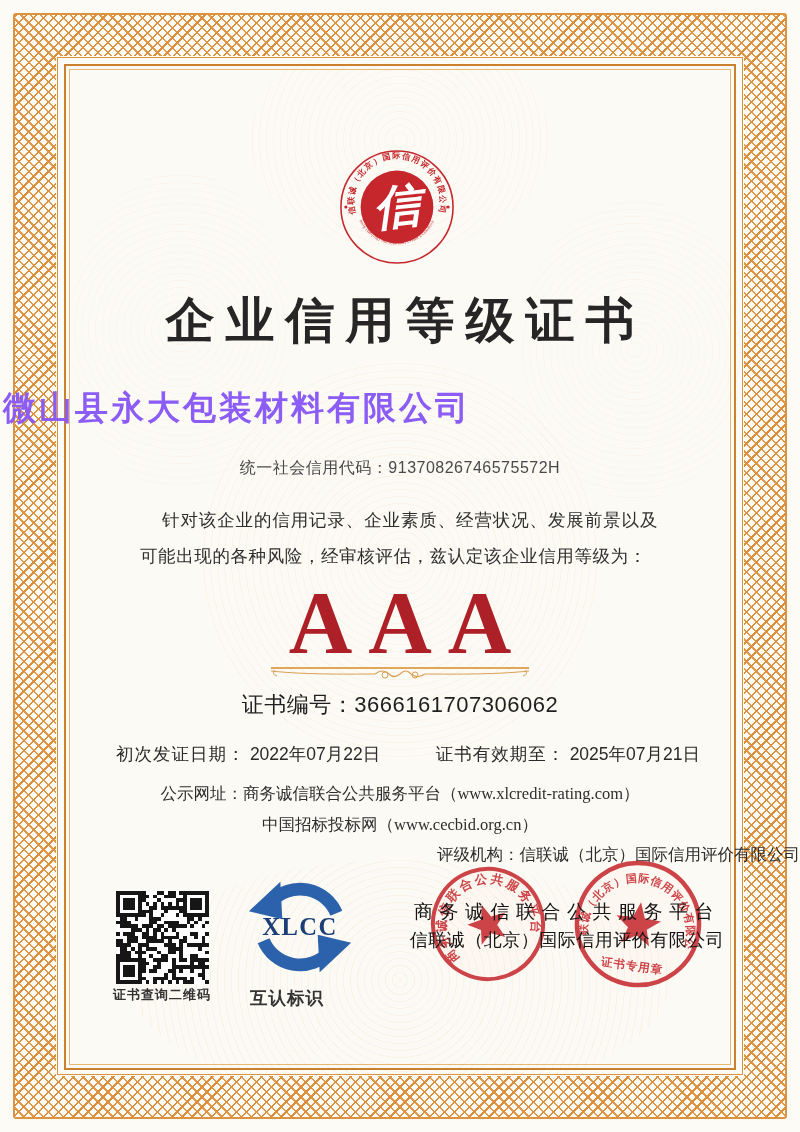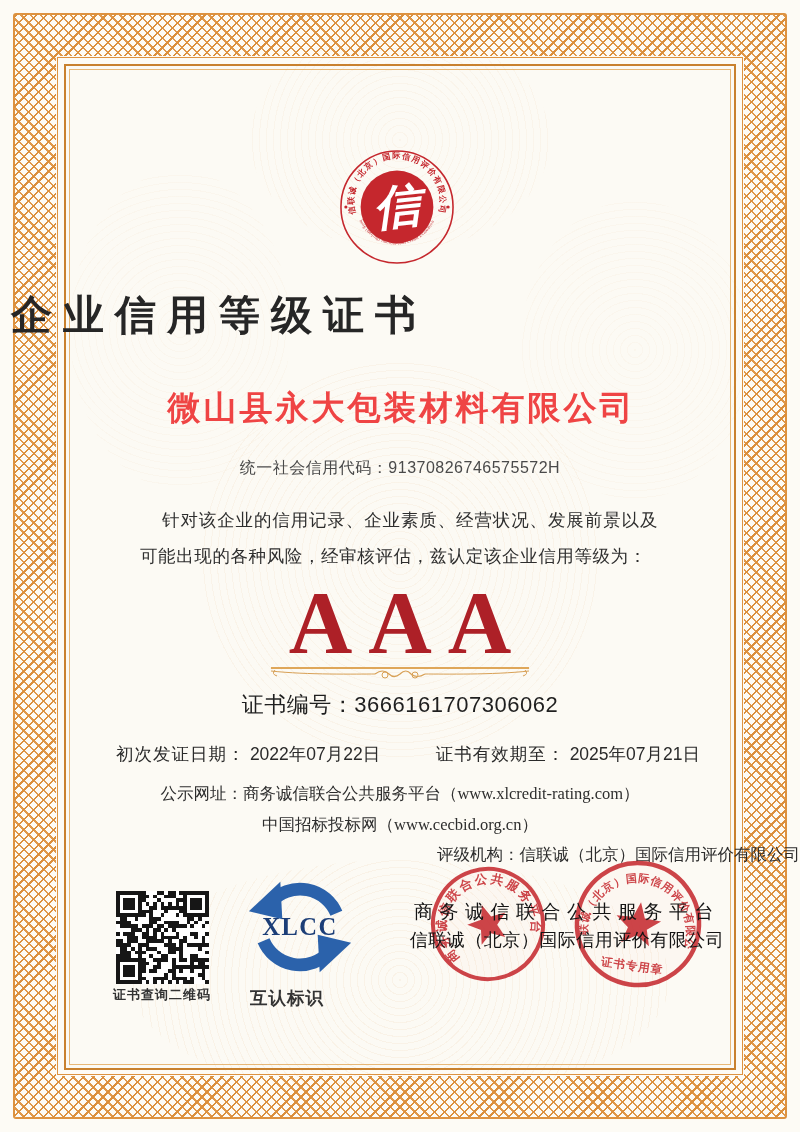--- a/index.html
+++ b/index.html
@@ -29,24 +29,24 @@
   .r1{left:200px;top:360px;width:400px;height:400px;opacity:.30;}
   .r2{left:130px;top:860px;width:540px;height:240px;opacity:.35;}
   .r3{left:250px;top:30px;width:300px;height:220px;opacity:.25;}
   .r4{left:70px;top:170px;width:220px;height:320px;opacity:.18;}
   .r5{left:520px;top:200px;width:230px;height:300px;opacity:.18;}
 
   .abs{position:absolute;}
   .serif{font-family:"Liberation Serif","DejaVu Serif",serif;}
   .sans{font-family:"Liberation Sans","DejaVu Sans",sans-serif;}
 
-  .title{left:0;right:0;top:288px;font-size:41px;font-weight:700;
+  .title{left:0;right:0;top:288px;text-align:center;font-size:49px;font-weight:700;
     letter-spacing:11px;text-indent:11px;color:#262626;}
-  .company{left:0;right:0;top:386px;text-align:center;font-size:33px;font-weight:700;
-    letter-spacing:3px;text-indent:3px;color:#ef4444;}
+  .company{left:0;right:0;top:386px;font-size:33px;font-weight:700;
+    letter-spacing:3px;text-indent:3px;color:#8b5cf6;}
   .credit-code{left:0;right:0;top:458px;text-align:center;font-size:16px;color:#4a4a4a;letter-spacing:.5px;}
   .body-par{left:140px;width:518px;top:502px;font-size:17.5px;line-height:36px;color:#2e2e2e;
     text-align:justify;text-indent:22px;letter-spacing:.6px;}
   .rating{left:0;right:0;top:572px;text-align:center;font-size:88px;font-weight:700;
     letter-spacing:16px;text-indent:16px;color:#ad2027;}
   .divider{left:267px;top:662px;width:266px;height:22px;}
   .cert-no{left:0;right:0;top:690px;text-align:center;font-size:22px;color:#1f1f1f;letter-spacing:.5px;}
   .dates{left:116px;right:100px;top:742px;display:flex;justify-content:space-between;font-size:17.5px;color:#2a2a2a;align-items:center;}
   .dates .lbl{letter-spacing:1px;}
   .link1{left:0;right:0;top:783px;text-align:center;font-size:16.5px;color:#2d2d2d;}

